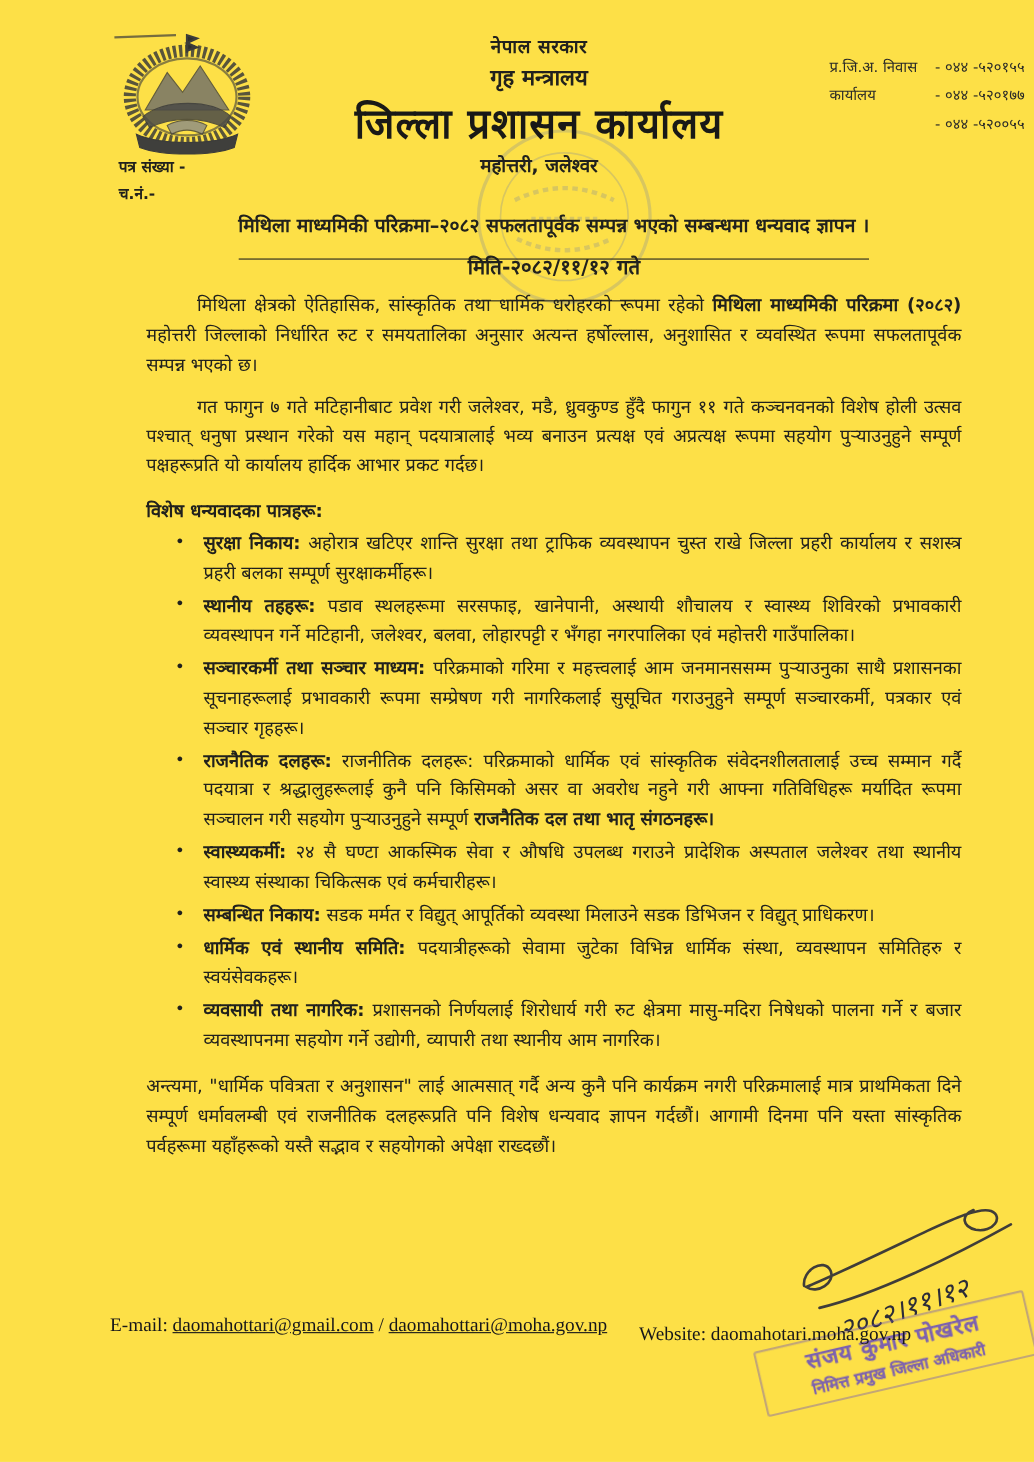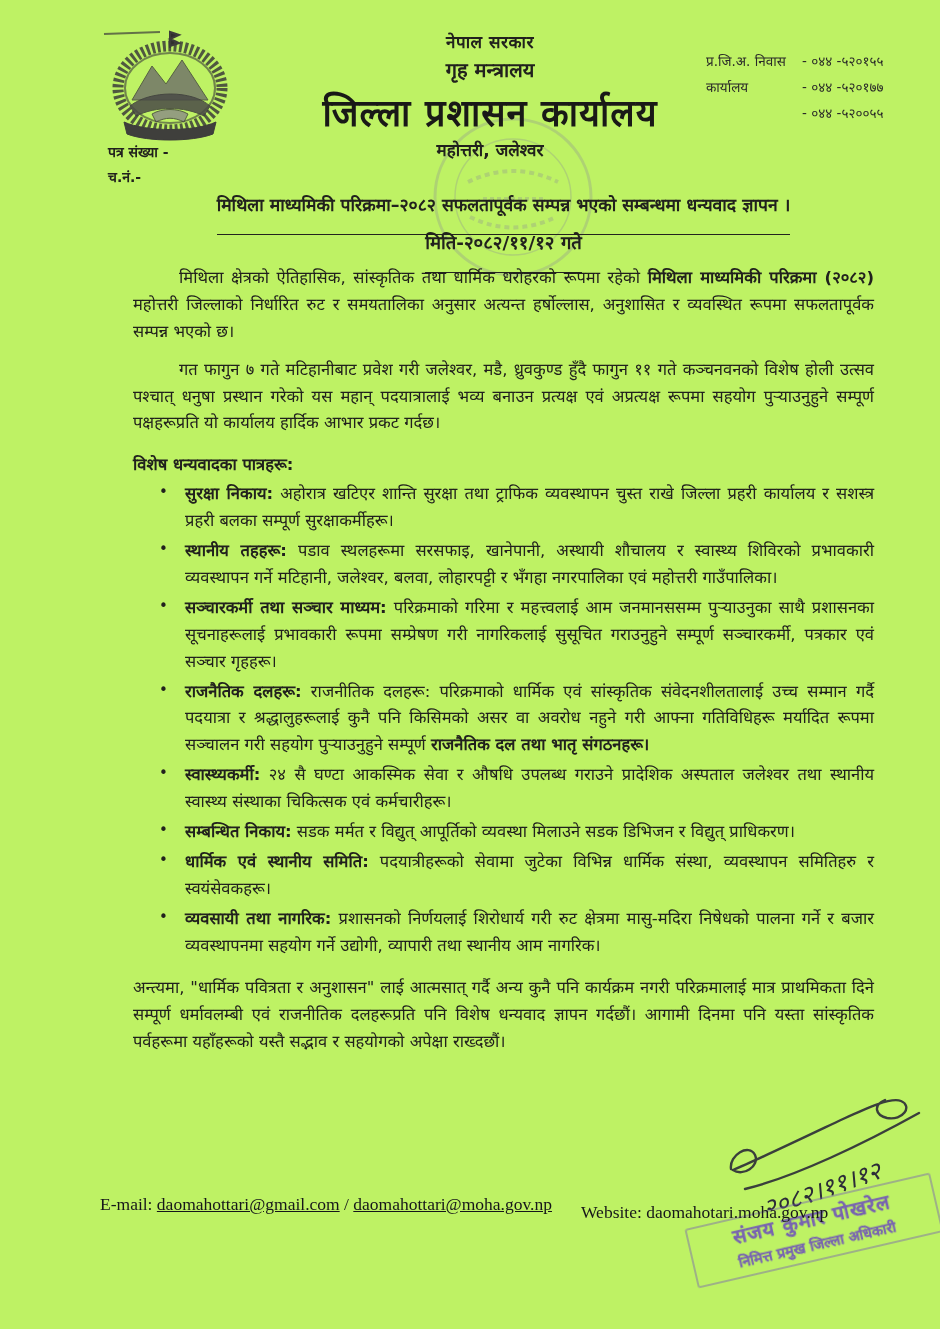--- a/index.html
+++ b/index.html
@@ -1,31 +1,31 @@
 <!DOCTYPE html>
 <html><head>
 <meta charset="utf-8">
 <style>
   * { margin:0; padding:0; box-sizing:border-box; }
   html,body { background:#e8e8e8; }
   .page {
     position:relative; width:940px; height:1329px; margin:0 auto;
-    background:#bef264; overflow:hidden;
+    background:#fde047; overflow:hidden;
     font-family:"DejaVu Sans", sans-serif; color:#21211d;
   }
   
   .emblem { position:absolute; left:100px; top:26px; width:140px; height:118px; }
   .head-center { position:absolute; left:170px; top:30px; width:640px; text-align:center; }
   .gov-line   { font-size:17px; font-weight:bold; letter-spacing:.5px; }
   .min-line   { font-size:20px; font-weight:bold; margin-top:3px;text-align:center; }
   .office-line{ font-size:36px; font-weight:bold; margin-top:4px; letter-spacing:1px;
                 transform:scaleY(1.05); color:#191917; }
   .loc-line   { font-size:17px; font-weight:bold; margin-top:2px; }
   .contacts { position:absolute; left:706px; top:48px; font-size:13.5px; line-height:26px; color:#2a2a28; }
-  .contact-row { display:flex; }
+  .contact-row { display:flex;margin-left:48px; }
   .contact-label { width:96px; }
   .letter-no { position:absolute; left:108px; top:140px; font-size:14px; font-weight:bold; line-height:25px; }
   .faint-stamp { position:absolute; left:428px; top:112px; width:170px; height:170px;
                  opacity:.33; filter:blur(.6px); }
   
   .body-wrap { position:absolute; left:133px; top:192px; width:741px; }
   .title-line { text-align:center; font-size:17.5px; font-weight:bold; }
   .title-line .u, .date-line .u { border-bottom:1.7px solid #23231e; padding-bottom:19px; }
   .date-line { text-align:center; font-size:18.5px; font-weight:bold; margin-top:13px; }
   .para { font-size:16.5px; line-height:1.63; text-align:justify; margin-top:11px; }

